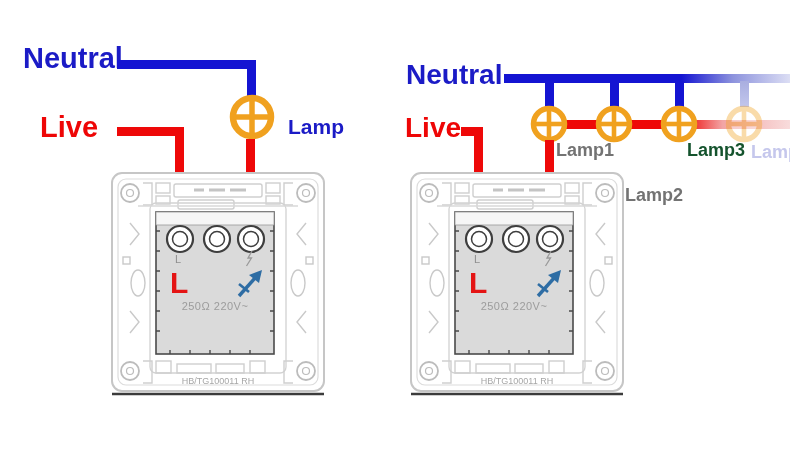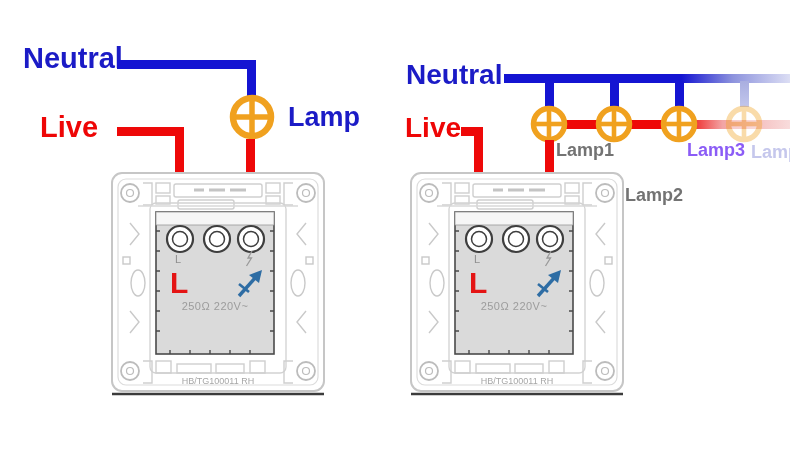--- a/index.html
+++ b/index.html
@@ -29,21 +29,21 @@
     <div class="lbl blue-lbl" style="left:23px;top:44px;font-size:29px;">Neutral</div>
 
     <div class="wire wire-blue" style="left:117px;top:60px;width:139px;height:9px;"></div>
     <div class="wire wire-blue" style="left:247px;top:60px;width:9px;height:38px;"></div>
 
     <svg class="abs" style="left:227px;top:92px;" width="50" height="50" viewBox="0 0 50 50">
       <circle cx="25" cy="25" r="19" fill="#fff" stroke="#f0a11f" stroke-width="6.5"></circle>
       <line x1="6" y1="25" x2="44" y2="25" stroke="#f0a11f" stroke-width="5.5"></line>
       <line x1="25" y1="6" x2="25" y2="44" stroke="#f0a11f" stroke-width="5.5"></line>
     </svg>
-    <div class="lbl blue-lbl" style="left:288px;top:104px;font-size:27px;">Lamp</div>
+    <div class="lbl blue-lbl" style="left:288px;top:116px;font-size:21px;">Lamp</div>
 
     <div class="wire wire-red" style="left:246px;top:139px;width:9px;height:105px;"></div>
 
     <div class="lbl red-lbl" style="left:40px;top:113px;font-size:29px;">Live</div>
     <div class="wire wire-red" style="left:117px;top:127px;width:67px;height:9px;"></div>
     <div class="wire wire-red" style="left:175px;top:127px;width:9px;height:117px;"></div>
 
     <svg class="abs" style="left:110px;top:171px;" width="216" height="226" viewBox="0 0 216 226">
       <rect x="2" y="2" width="212" height="218" rx="10" fill="#ffffff" stroke="#c6c6c6" stroke-width="2"></rect>
       <rect x="8" y="8" width="200" height="206" rx="8" fill="none" stroke="#dcdcdc" stroke-width="1.2"></rect>
@@ -152,21 +152,21 @@
       <line x1="21" y1="5" x2="21" y2="37" stroke="#f0a11f" stroke-width="4.6"></line>
     </svg>
     <svg class="abs" style="left:723px;top:103px;opacity:0.38;" width="42" height="42" viewBox="0 0 42 42">
       <circle cx="21" cy="21" r="15.5" fill="#fff" stroke="#f0a11f" stroke-width="5.5"></circle>
       <line x1="5" y1="21" x2="37" y2="21" stroke="#f0a11f" stroke-width="4.6"></line>
       <line x1="21" y1="5" x2="21" y2="37" stroke="#f0a11f" stroke-width="4.6"></line>
     </svg>
 
     <div class="lbl lamp-lbl" style="left:556px;top:141px;">Lamp1</div>
     <div class="lbl lamp-lbl" style="left:625px;top:139px;margin-top:47px;">Lamp2</div>
-    <div class="lbl lamp-lbl" style="left:687px;top:141px;color:#8b5cf6;">Lamp3</div>
+    <div class="lbl lamp-lbl" style="left:687px;top:141px;color:#14532d;">Lamp3</div>
     <div class="lbl lamp-lbl" style="left:751px;top:143px;color:#c5c7ec;">Lamp4</div>
 
     <div class="lbl red-lbl" style="left:405px;top:114px;font-size:28px;">Live</div>
     <div class="wire wire-red" style="left:461px;top:127px;width:22px;height:9px;"></div>
     <div class="wire wire-red" style="left:474px;top:127px;width:9px;height:117px;"></div>
     <div class="wire wire-red" style="left:545px;top:140px;width:9px;height:104px;"></div>
 
     <svg class="abs" style="left:409px;top:171px;" width="216" height="226" viewBox="0 0 216 226">
       <rect x="2" y="2" width="212" height="218" rx="10" fill="#ffffff" stroke="#c6c6c6" stroke-width="2"></rect>
       <rect x="8" y="8" width="200" height="206" rx="8" fill="none" stroke="#dcdcdc" stroke-width="1.2"></rect>

